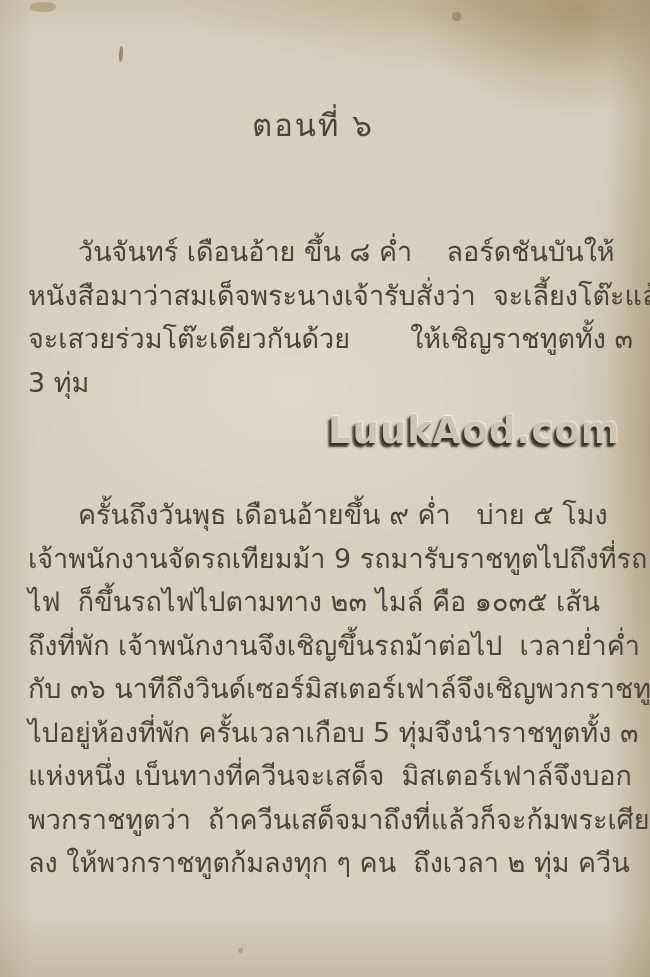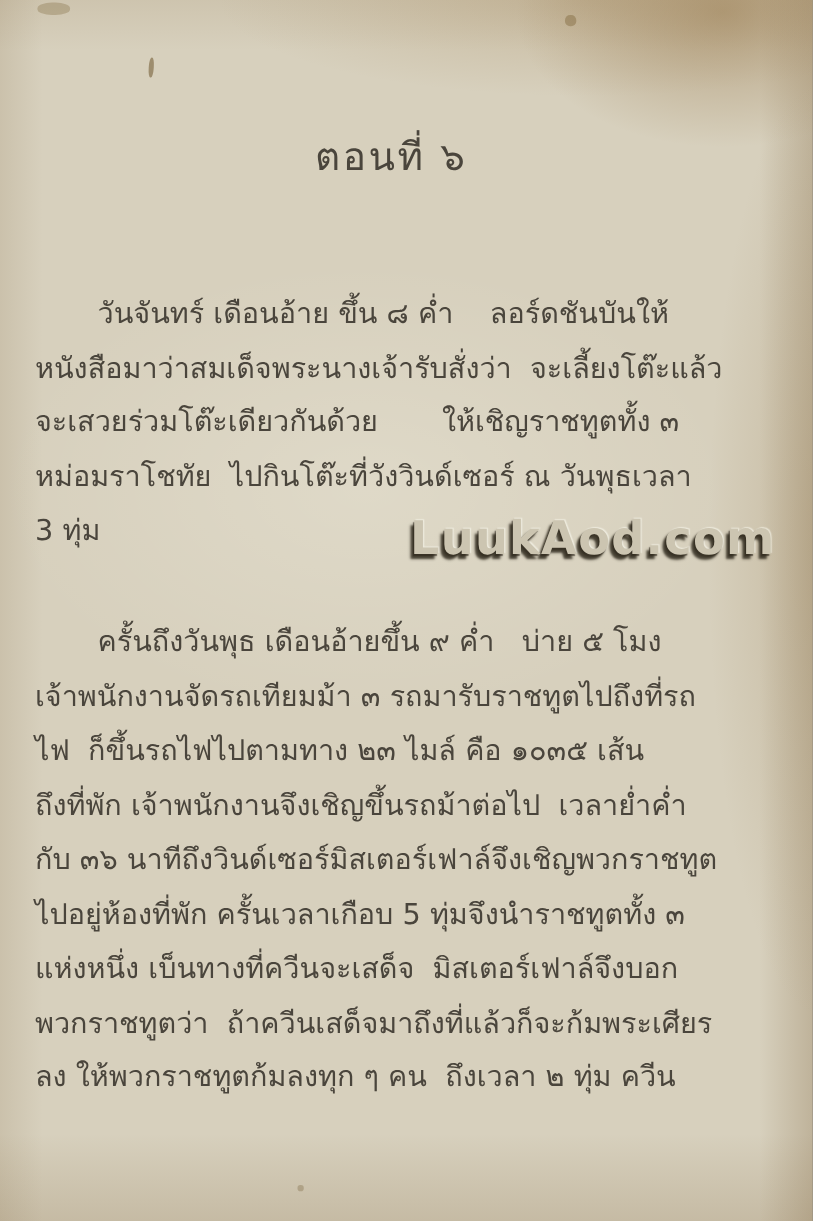--- a/index.html
+++ b/index.html
@@ -46,21 +46,21 @@
     position: absolute;
     left: 0; right: 0; top: 163px;
     text-align: center;
     font-size: 29px;
     letter-spacing: 1px;
     white-space: pre;
   }
   .para {
     position: absolute;
     left: 28px; right: 18px;
-    font-size: 23px;
+    font-size: 27px;
     line-height: 43.5px;
   }
   .para .line { white-space: pre; }
   .para .line.indent { text-indent: 50px; }
   .p1 { top: 230px; }
   .p2 { top: 461px; margin-top: 32px; }
 
   .watermark {
     position: absolute;
     left: 328px; top: 409px;
@@ -85,29 +85,28 @@
   <div class="speck s3"></div>
   <div class="speck s4"></div>
 
   <div class="chapter-title">ตอนที่ ๖</div>
 
 
   <div class="para p1">
     <div class="line indent">วันจันทร์ เดือนอ้าย ขึ้น ๘ ค่ำ    ลอร์ดชันบันให้</div>
     <div class="line">หนังสือมาว่าสมเด็จพระนางเจ้ารับสั่งว่า  จะเลี้ยงโต๊ะแล้ว</div>
     <div class="line">จะเสวยร่วมโต๊ะเดียวกันด้วย       ให้เชิญราชทูตทั้ง ๓</div>
-    <div class="line">หม่อมราโชทัย  ไปกินโต๊ะที่วังวินด์เซอร์ ณ วันพุธเวลา</div>
     <div class="line">3 ทุ่ม</div>
   </div>
 
   <div class="watermark">LuukAod.com</div>
 
   <div class="para p2">
     <div class="line indent">ครั้นถึงวันพุธ เดือนอ้ายขึ้น ๙ ค่ำ   บ่าย ๕ โมง</div>
-    <div class="line">เจ้าพนักงานจัดรถเทียมม้า ๓ รถมารับราชทูตไปถึงที่รถ</div>
+    <div class="line">เจ้าพนักงานจัดรถเทียมม้า 9 รถมารับราชทูตไปถึงที่รถ</div>
     <div class="line">ไฟ  ก็ขึ้นรถไฟไปตามทาง ๒๓ ไมล์ คือ ๑๐๓๕ เส้น</div>
     <div class="line">ถึงที่พัก เจ้าพนักงานจึงเชิญขึ้นรถม้าต่อไป  เวลาย่ำค่ำ</div>
     <div class="line">กับ ๓๖ นาทีถึงวินด์เซอร์มิสเตอร์เฟาล์จึงเชิญพวกราชทูต</div>
     <div class="line">ไปอยู่ห้องที่พัก ครั้นเวลาเกือบ 5 ทุ่มจึงนำราชทูตทั้ง ๓</div>
     <div class="line">แห่งหนึ่ง เบ็นทางที่ควีนจะเสด็จ  มิสเตอร์เฟาล์จึงบอก</div>
     <div class="line">พวกราชทูตว่า  ถ้าควีนเสด็จมาถึงที่แล้วก็จะก้มพระเศียร</div>
     <div class="line">ลง ให้พวกราชทูตก้มลงทุก ๆ คน  ถึงเวลา ๒ ทุ่ม ควีน</div>
   </div>
 
 </div>

